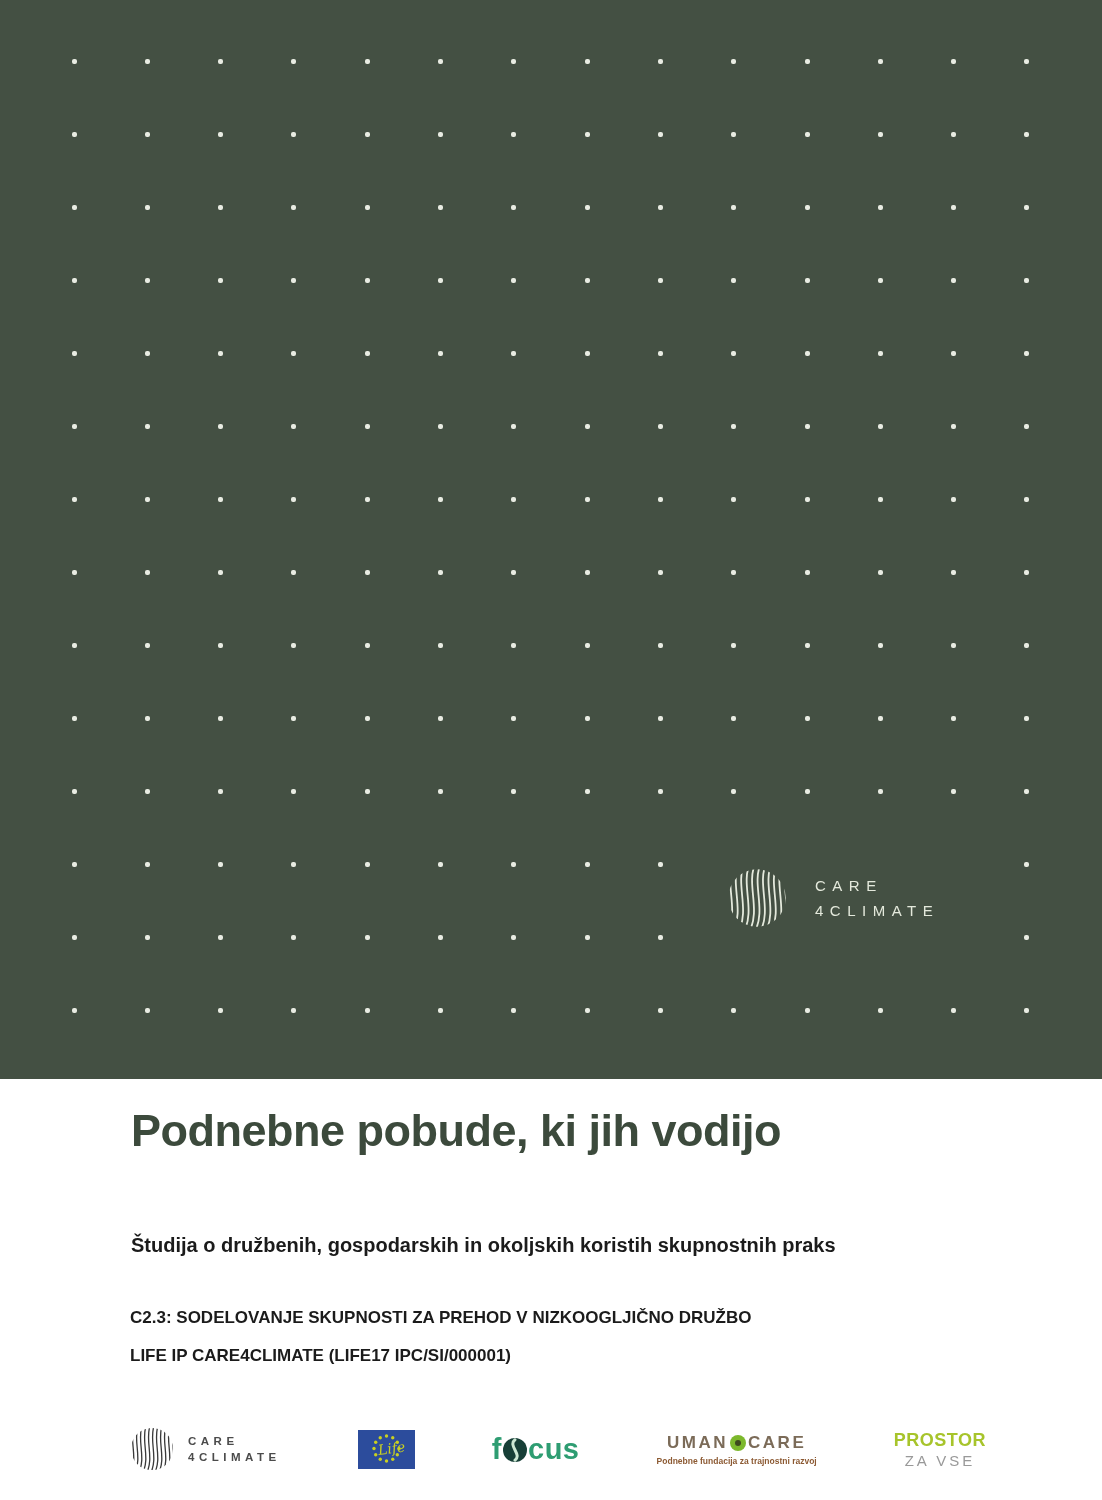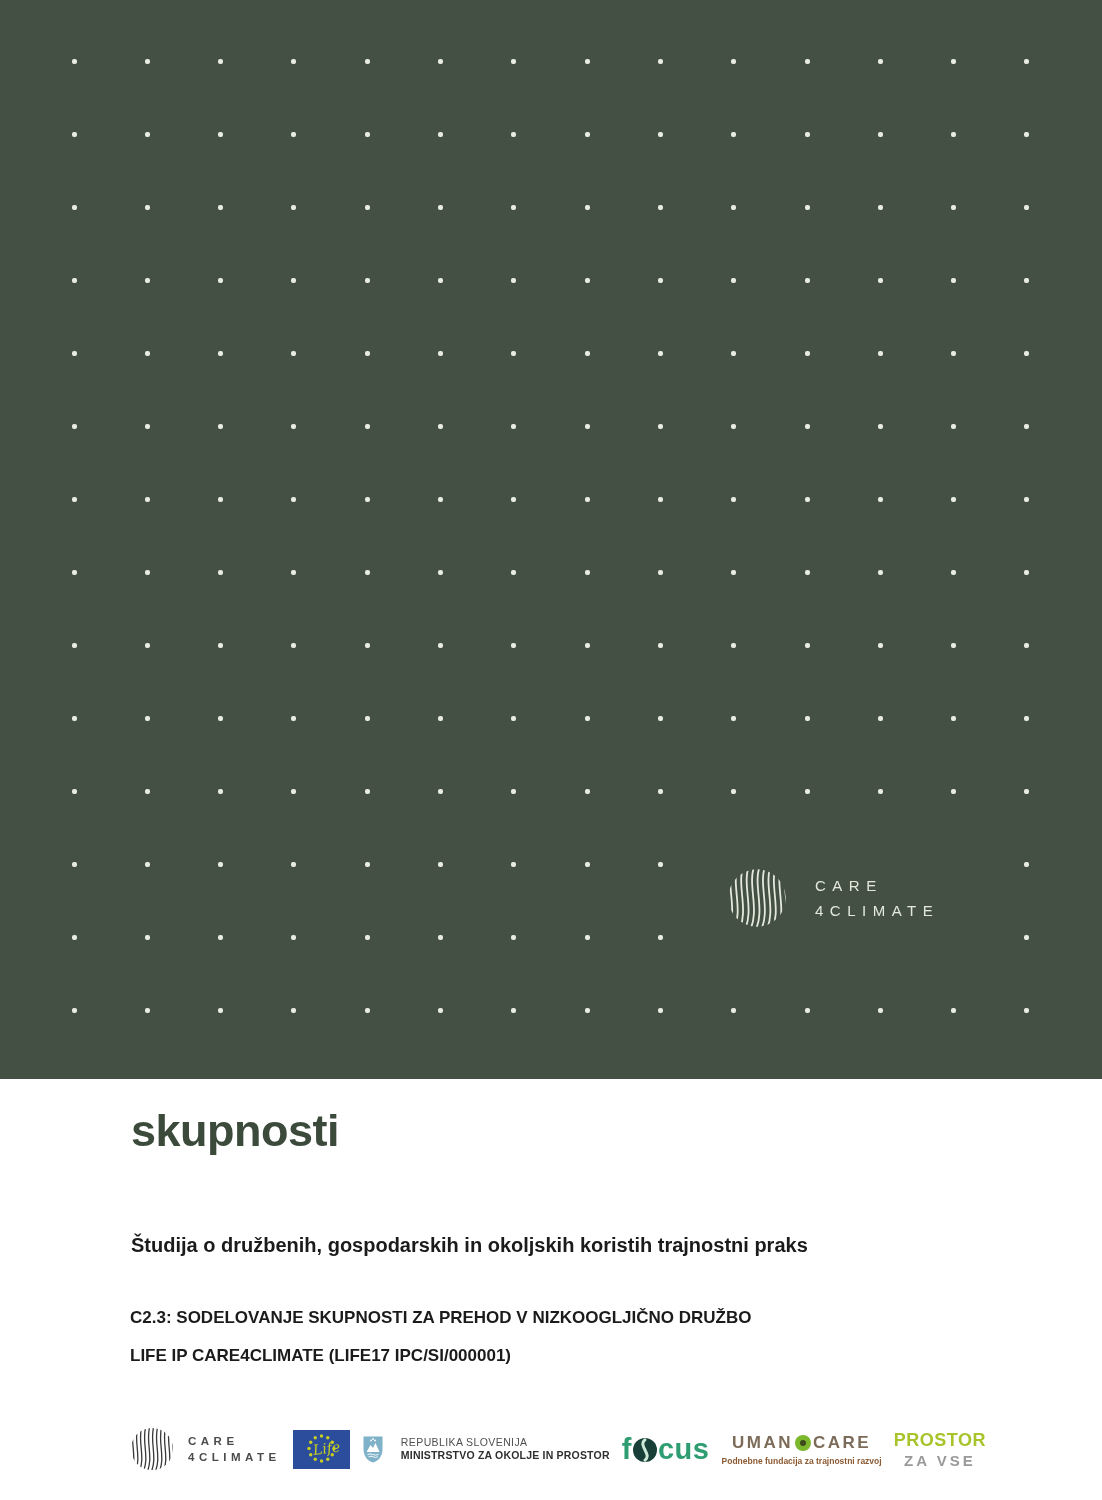--- a/index.html
+++ b/index.html
@@ -95,21 +95,21 @@
     color: var(--umanotera-tagline, #8c5a33);
     white-space: nowrap;
   }
   .logo-dovolj { text-align: center; }
   .dovolj-1 {
     font-size: 18px; font-weight: bold; letter-spacing: 0.5px;
     color: var(--dovolj-green, #a7c42b);
   }
   .dovolj-2 {
     margin-top: 1px;
-    font-size: 15px; font-weight: bold; letter-spacing: 3px;
+    font-size: 15px; font-weight: normal; letter-spacing: 3px;
     color: var(--dovolj-gray, #999999);
   }
 </style>
 </head>
 <body>
 
 <div class="hero">
   <div>
       <div class="dot" style="left: 71.5px; top: 58.5px;"></div>
       <div class="dot" style="left: 144.8px; top: 58.5px;"></div>
@@ -323,24 +323,24 @@
       </g>
     </svg>
     <div class="hero-logo-text">
       <div>CARE</div>
       <div>4CLIMATE</div>
     </div>
   </div>
 </div>
 
 <div class="title">
-  <div>skupnosti</div>
+  <div>Podnebne pobude, ki jih vodijo</div>
 </div>
 
-<div class="subtitle">Študija o družbenih, gospodarskih in okoljskih koristih trajnostni praks</div>
+<div class="subtitle">Študija o družbenih, gospodarskih in okoljskih koristih skupnostnih praks</div>
 
 <div class="proj proj-1">C2.3: SODELOVANJE SKUPNOSTI ZA PREHOD V NIZKOOGLJIČNO DRUŽBO</div>
 <div class="proj proj-2">LIFE IP CARE4CLIMATE (LIFE17 IPC/SI/000001)</div>
 
 <div class="footer">
 
   <div class="logo-c4c">
     <svg class="waves waves-dark" width="44" height="44" viewBox="0 0 60 60">
       <defs>
           <clipPath id="clipFoot">
@@ -379,35 +379,20 @@
       <circle cx="16" cy="18.5" r="1.7"></circle>
         <circle cx="17.7" cy="12.25" r="1.7"></circle>
       <circle cx="22.25" cy="7.7" r="1.7"></circle>
         <circle cx="28.5" cy="6" r="1.7"></circle>
       <circle cx="34.75" cy="7.7" r="1.7"></circle>
         <circle cx="39.3" cy="12.25" r="1.7"></circle>
     </g>
     <text x="20" y="24" font-family="DejaVu Serif, serif" font-style="italic" font-size="14" fill="#c9d021" transform="rotate(-8 28 19)">Life</text>
   </svg>
 
-  <div class="logo-slo">
-    <svg width="22" height="29" viewBox="0 0 22 29">
-      <path d="M1.5 1.5 H20.5 V14 C20.5 21.5 16.5 25.8 11 27.5 C5.5 25.8 1.5 21.5 1.5 14 Z" fill="#7fb2c8"></path>
-      <path d="M4.5 17 L8.5 10 L11 13 L13.5 8 L17.5 17 Z" fill="#ffffff"></path>
-      <circle cx="9" cy="5.5" r="0.9" fill="#ffffff"></circle>
-      <circle cx="11" cy="4" r="0.9" fill="#ffffff"></circle>
-      <circle cx="13" cy="5.5" r="0.9" fill="#ffffff"></circle>
-      <path d="M5.5 19.5 Q8 18.3 10.8 19.5 T16.5 19.5" stroke="#ffffff" stroke-width="0.9" fill="none"></path>
-      <path d="M6.5 21.8 Q9 20.6 11.3 21.8 T15.8 21.8" stroke="#ffffff" stroke-width="0.9" fill="none"></path>
-    </svg>
-    <div class="slo-text">
-      <div class="slo-line1">REPUBLIKA SLOVENIJA</div>
-      <div class="slo-line2">MINISTRSTVO ZA OKOLJE IN PROSTOR</div>
-    </div>
-  </div>
 
   <div class="logo-focus">
     <span>f</span>
     <svg width="24" height="24" viewBox="0 0 24 24">
       <circle cx="12" cy="12" r="12" fill="#173f37"></circle>
       <path d="M12 1.8 C4.5 7.5 19.5 16.5 12 22.2" stroke="#cde8d4" stroke-width="3" fill="none" stroke-linecap="round"></path>
     </svg>
     <span>cus</span>
   </div>
 

